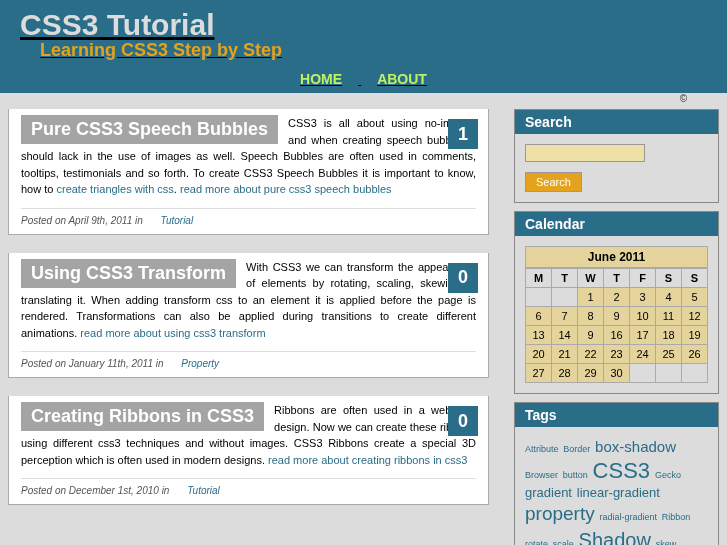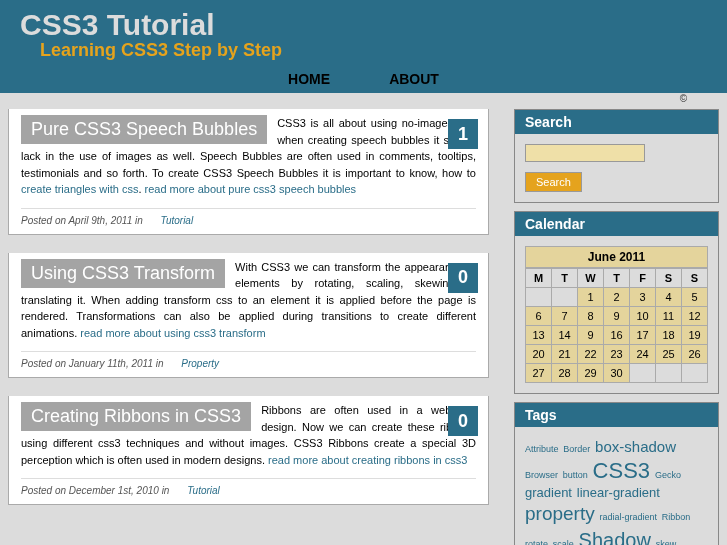--- a/index.html
+++ b/index.html
@@ -1,28 +1,28 @@
 <!DOCTYPE html>
 <html><head>
 <meta charset="utf-8">
 <style>
 * { margin: 0; padding: 0; box-sizing: border-box; }
 body { font-family: Verdana, sans-serif; background: #dcdcdc; font-size: 11px; }
 .container { width: 727px; background: #dcdcdc; }
-.header { background: #2a6d88; padding: 8px 20px 0 20px; }
+.header { background: #2a6d88; padding: 8px 20px 0 20px; text-decoration: underline; }
 .site-title { color: #dcdcdc; font-size: 30px; font-weight: bold; }
 .tagline { color: #e5a31d; font-size: 18px; font-weight: bold; margin-left: 20px; margin-top: -2px; }
 .nav { text-align: center; padding: 10px 0 6px; }
-.nav a { color: #000000; font-weight: bold; font-size: 14px; text-decoration: none; margin: 0 28px; }
+.nav a { color: #bef264; font-weight: bold; font-size: 14px; text-decoration: none; margin: 0 16px; }
 .copy { text-align: right; color: #333; font-size: 10px; padding-right: 40px; background: #dcdcdc; line-height: 8px; padding-top: 2px; }
 .main { display: flex; padding: 6px 8px; gap: 25px; }
 .content { flex: 1; }
 .post { background: #fff; border: 1px solid #aaa; border-top: none; margin-bottom: 18px; position: relative; }
 .post-inner { padding: 6px 12px 8px 12px; }
-.post-title { background: #a4a4a4; color: #fff; font-size: 18px; font-weight: normal; padding: 4px 10px; display: inline; float: left; margin-right: 10px; margin-bottom: 2px; }
+.post-title { background: #a4a4a4; color: #fff; font-size: 18px; font-weight: bold; padding: 4px 10px; display: inline; float: left; margin-right: 10px; margin-bottom: 2px; }
 .post-text { font-size: 11px; line-height: 1.5; color: #000; text-align: justify; }
 .post-text a { color: #2a6d88; text-decoration: none; }
 .comment-count { position: absolute; top: 10px; right: 10px; background: #2a6d88; color: #fff; font-size: 18px; font-weight: bold; width: 30px; height: 30px; display: flex; align-items: center; justify-content: center; }
 .post-meta { font-size: 10px; font-style: italic; color: #555; margin-top: 10px; border-top: 1px solid #ddd; padding-top: 6px; }
 .post-meta a { color: #2a6d88; text-decoration: none; margin-left: 15px; }
 .sidebar { width: 205px; }
 .widget { margin-bottom: 8px; border: 1px solid #888; background: #dcdcdc; }
 .widget-title { background: #2a6d88; color: #fff; font-weight: bold; font-size: 14px; padding: 4px 10px; }
 .widget-body { padding: 10px; }
 .search-input { background: #efe0a8; border: 1px solid #999; width: 120px; height: 18px; padding: 2px 4px; font-size: 11px; }

